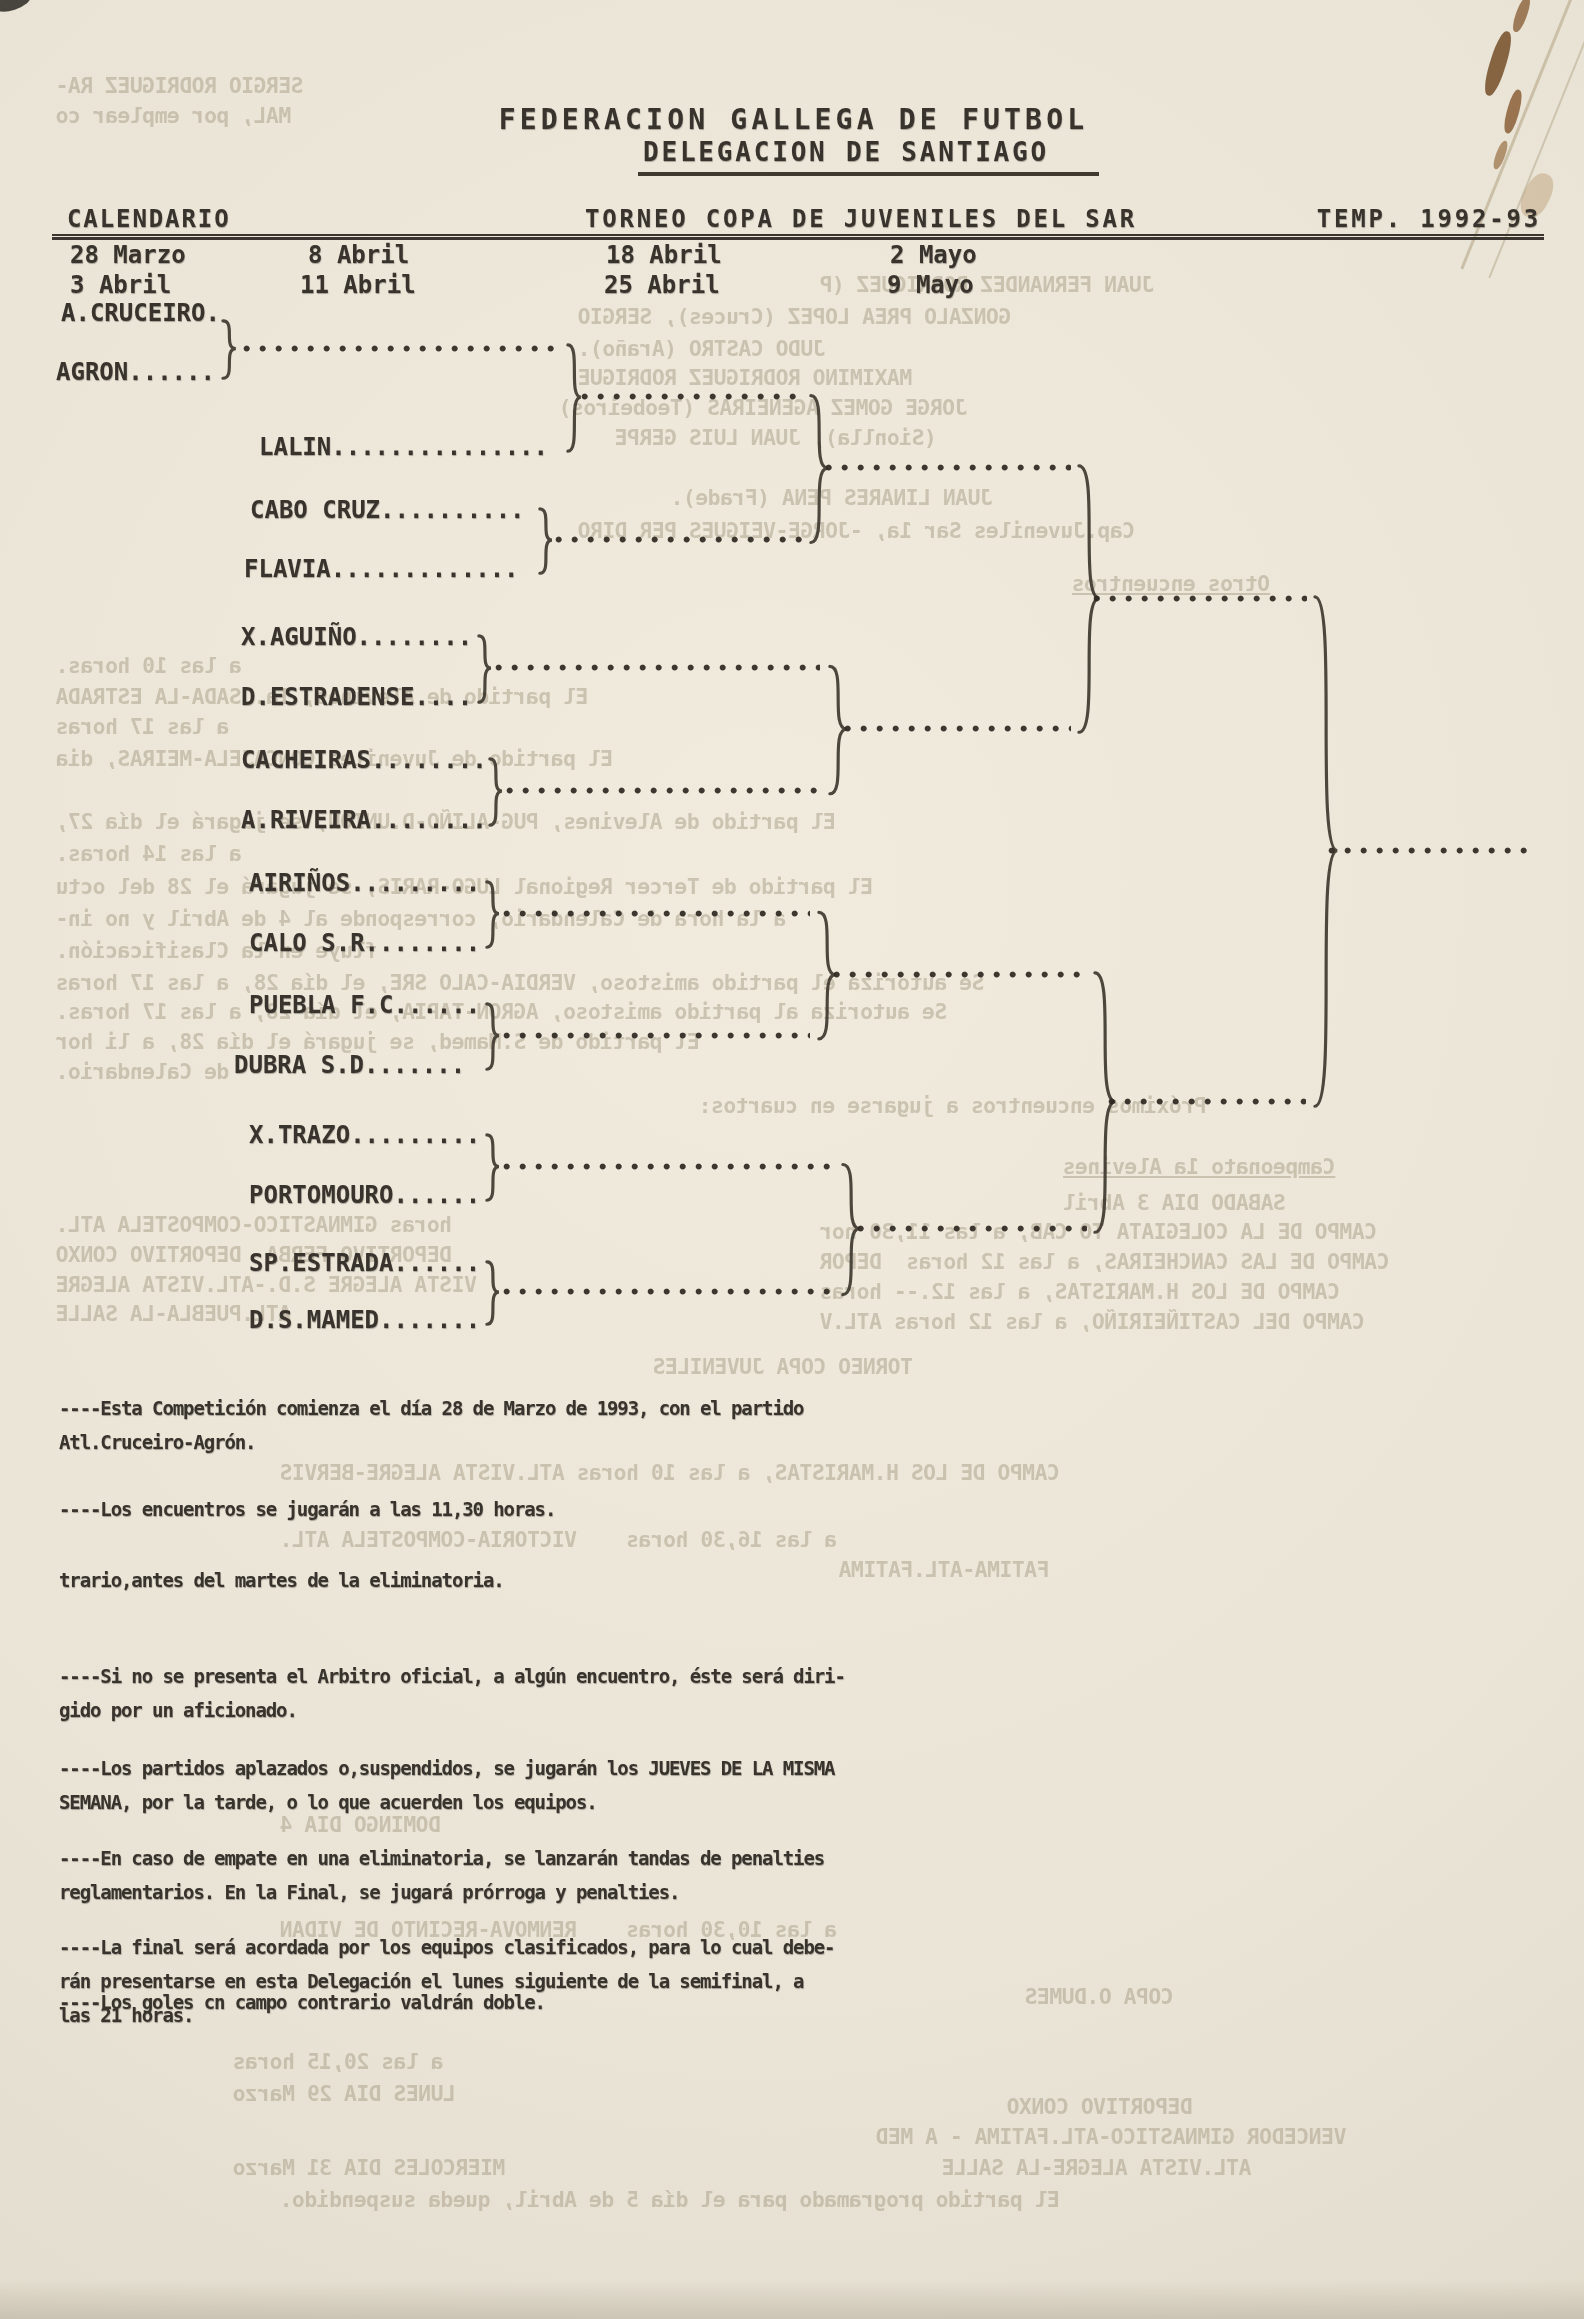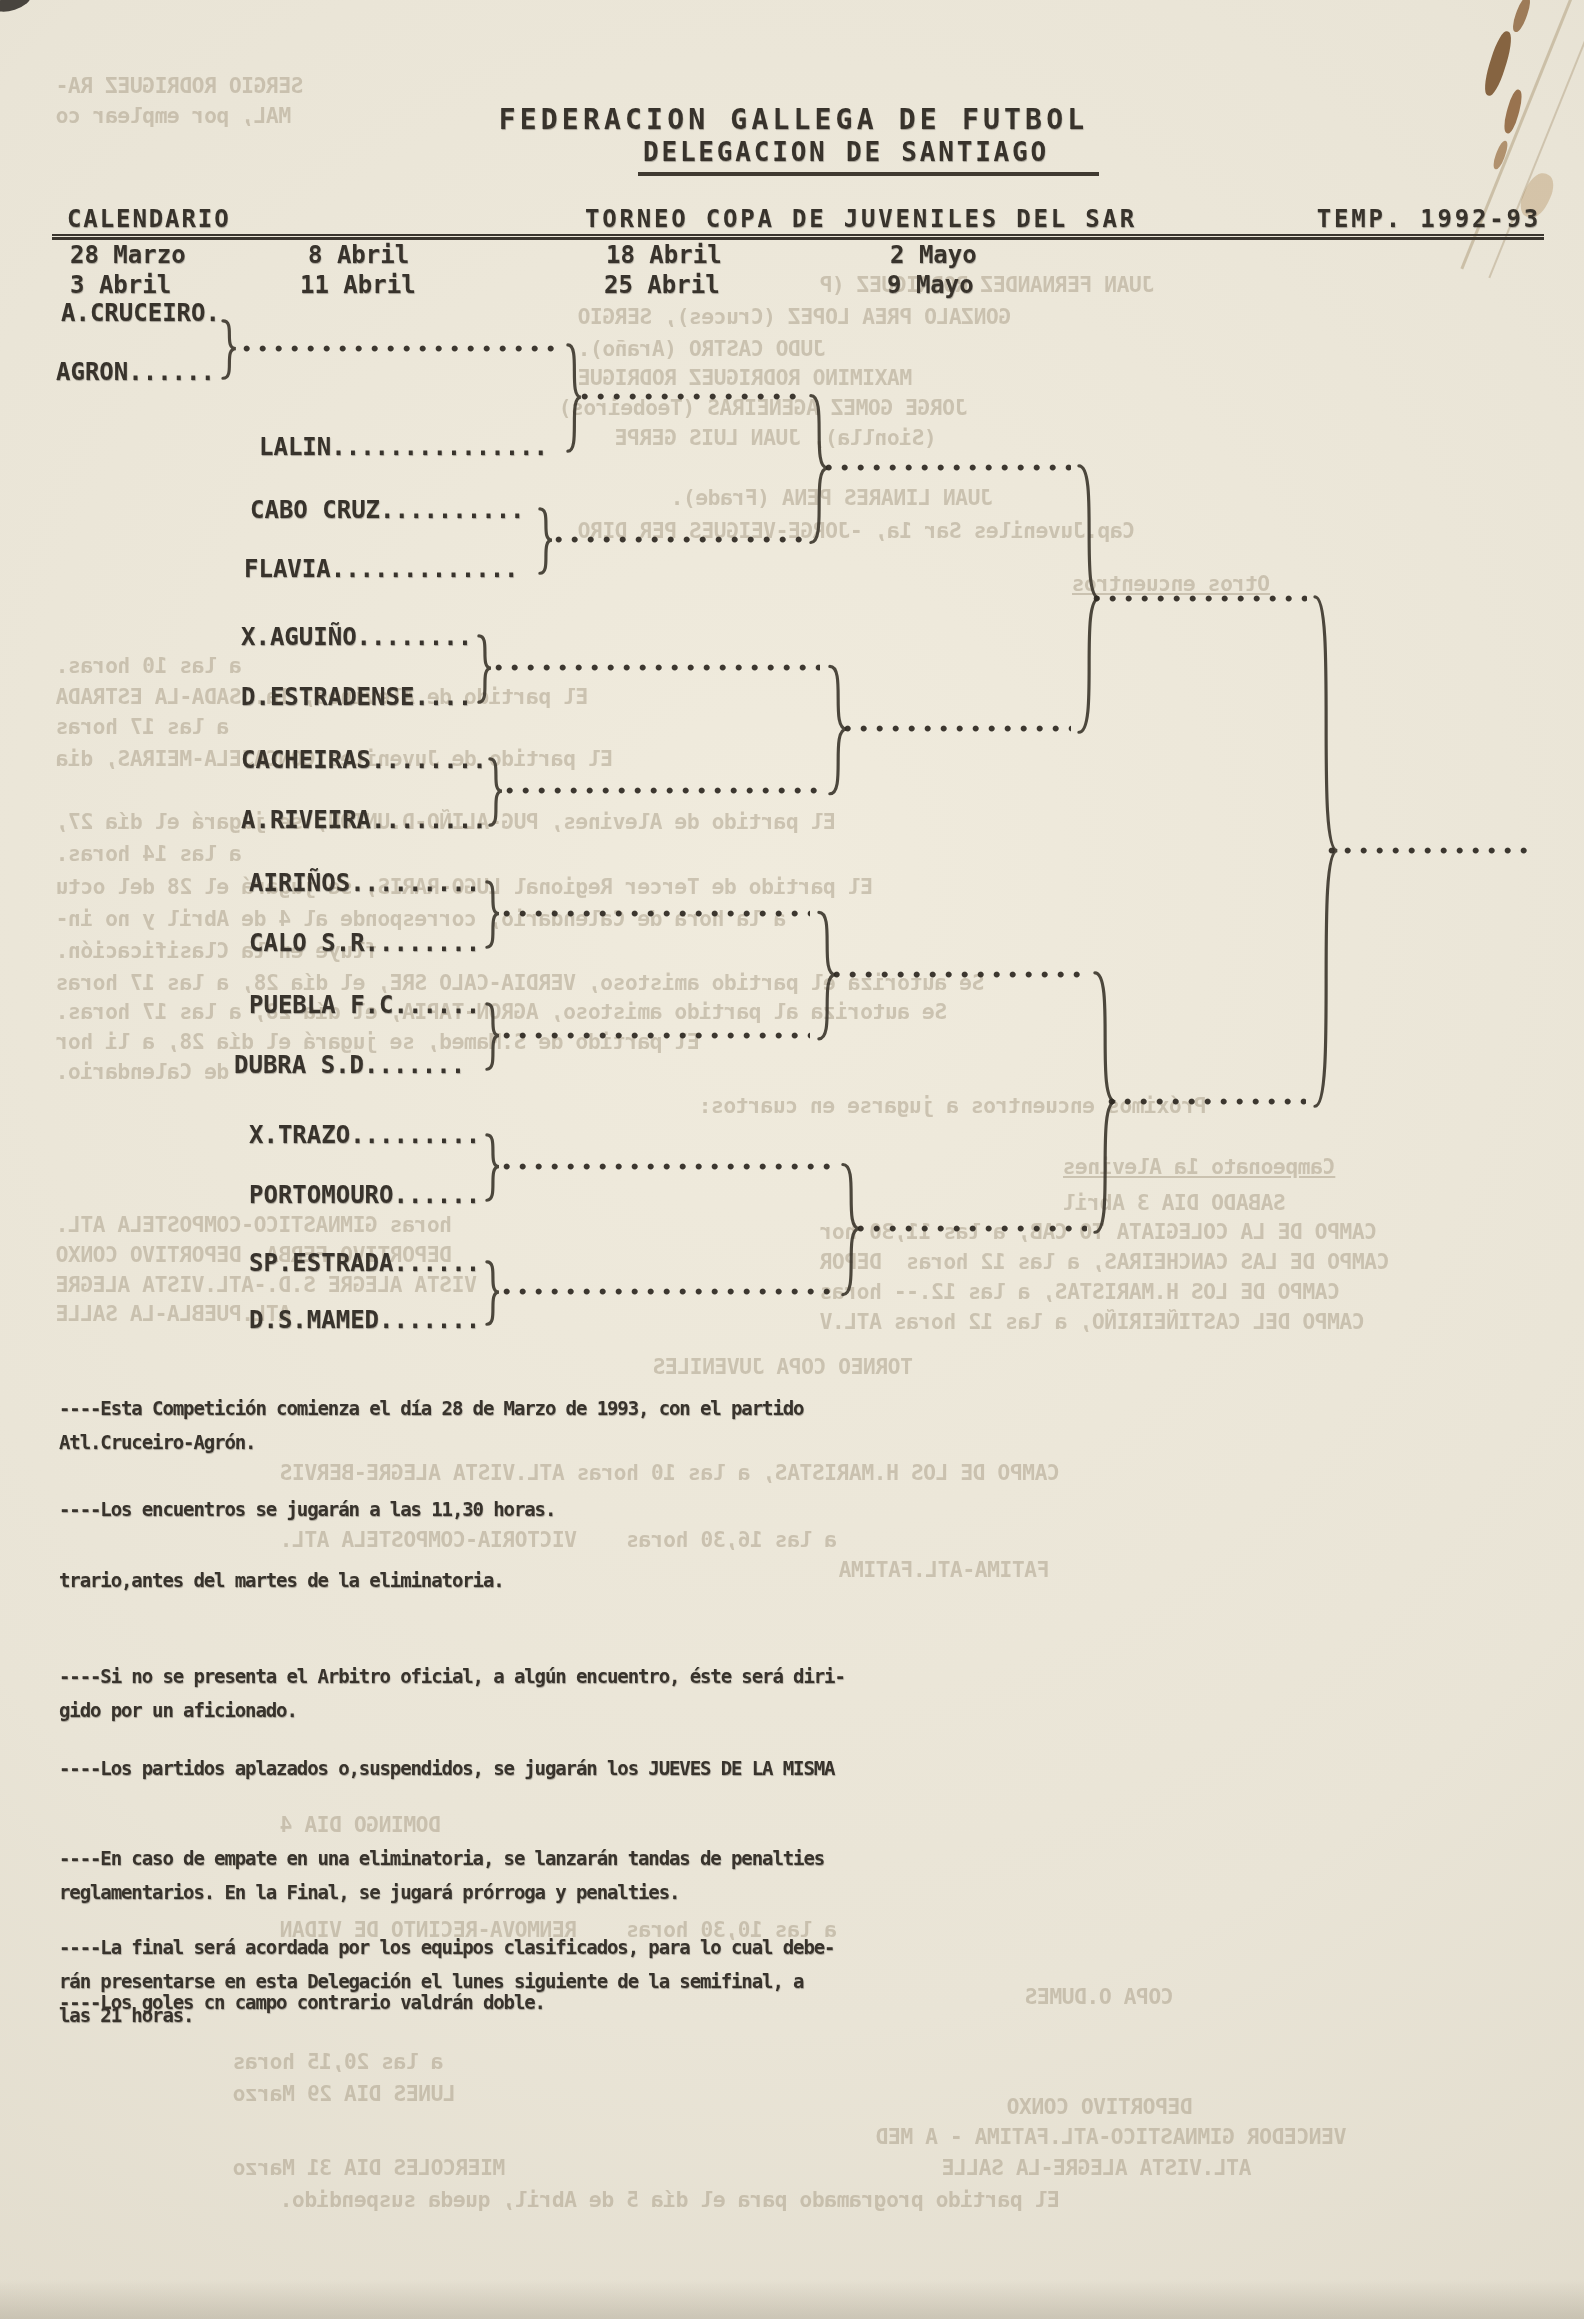--- a/index.html
+++ b/index.html
@@ -232,20 +232,21 @@
       </div>
       <div class="rule-par ink" style="top: 1563px;">
         <div>trario,antes del martes de la eliminatoria.</div>
       </div>
       <div class="rule-par ink" style="top: 1659px;">
         <div>----Si no se presenta el Arbitro oficial, a algún encuentro, éste será diri-</div>
         <div>gido por un aficionado.</div>
       </div>
       <div class="rule-par ink" style="top: 1751px;">
         <div>----Los partidos aplazados o,suspendidos, se jugarán los JUEVES DE LA MISMA</div>
+        <div>SEMANA, por la tarde, o lo que acuerden los equipos.</div>
       </div>
       <div class="rule-par ink" style="top: 1841px;">
         <div>----En caso de empate en una eliminatoria, se lanzarán tandas de penalties</div>
         <div>reglamentarios. En la Final, se jugará prórroga y penalties.</div>
       </div>
       <div class="rule-par ink" style="top: 1930px;">
         <div>----La final será acordada por los equipos clasificados, para lo cual debe-</div>
         <div>rán presentarse en esta Delegación el lunes siguiente de la semifinal, a</div>
         <div>las 21 horas.</div>
       </div>

